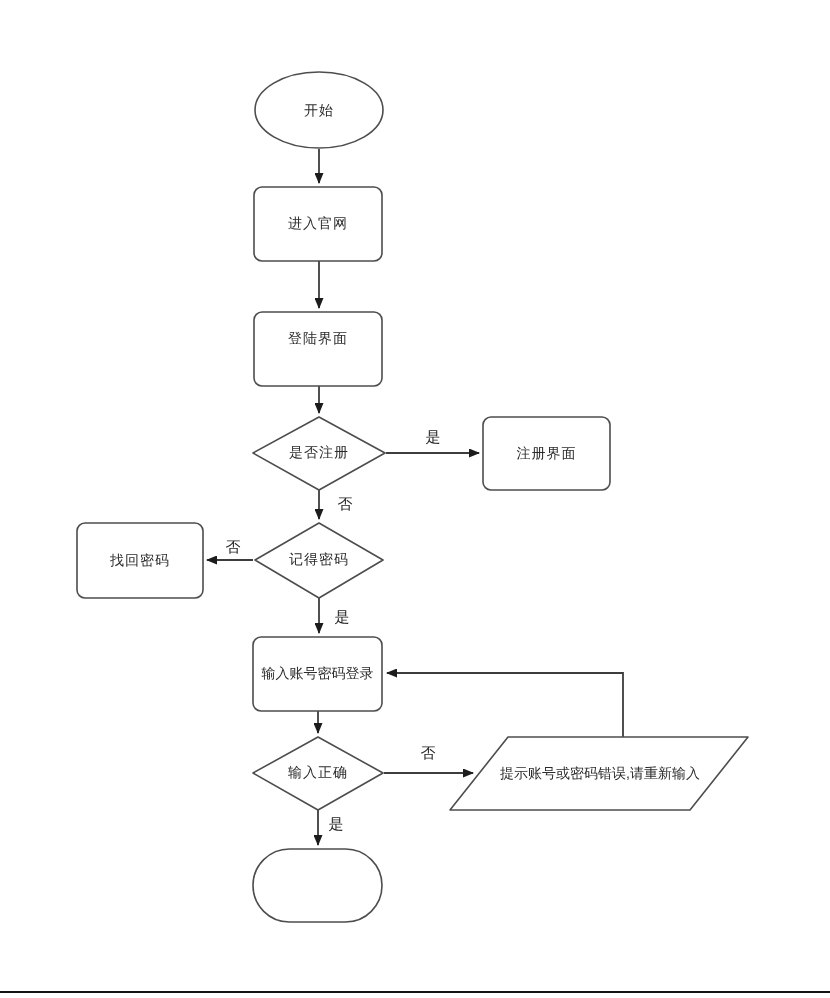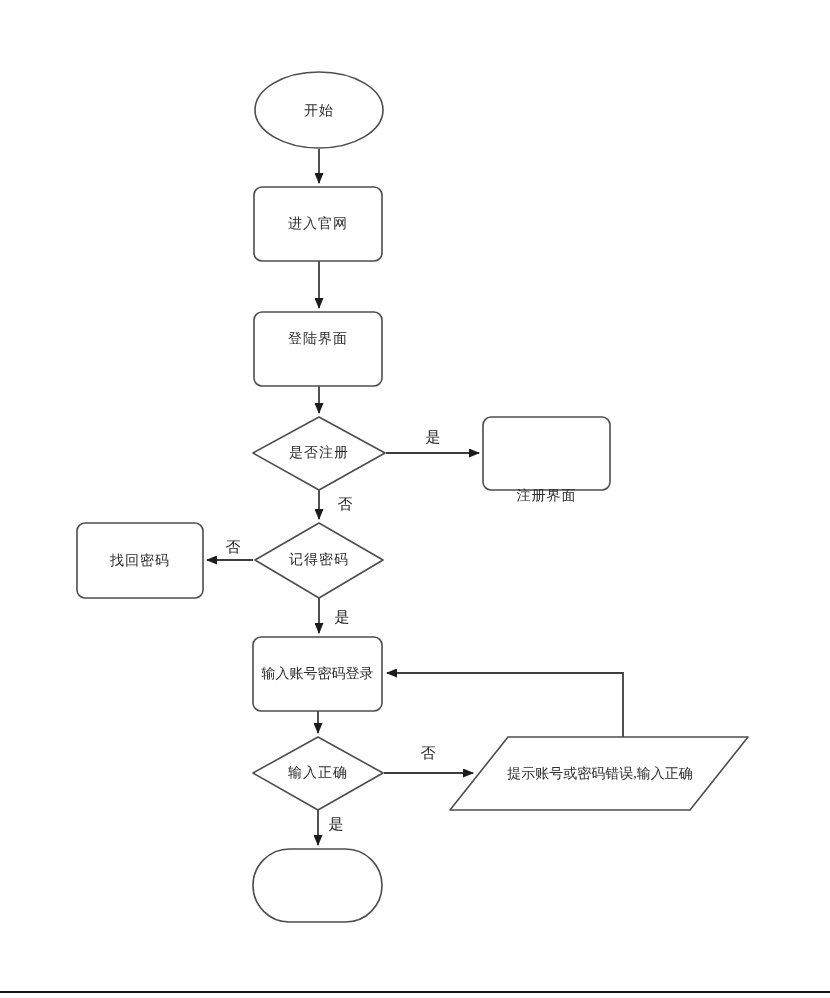--- a/index.html
+++ b/index.html
@@ -1,21 +1,21 @@
 <!DOCTYPE html>
 <html><head>
 <meta charset="utf-8">
 <style>
   html, body { margin: 0; padding: 0; background: #ffffff; }
   .canvas {
     position: relative;
     width: 830px;
     height: 998px;
     background: #ffffff;
-    font-family: Liberation Serif, serif;
+    font-family: Liberation Sans, sans-serif;
     overflow: hidden;
   }
   .canvas svg { position: absolute; left: 0; top: 0; }
   .lbl {
     position: absolute;
     display: flex;
     align-items: center;
     justify-content: center;
     text-align: center;
     font-size: 14px;
@@ -88,26 +88,26 @@
       <polygon points="318,737 383,773 318,810 253,773" stroke-linejoin="round"></polygon>
       <polygon points="508,737 748,737 690,810 450,810" stroke-linejoin="round"></polygon>
       <rect x="253" y="849" width="129" height="73" rx="36.5"></rect>
     </g>
   </svg>
 
   <div class="lbl" style="left:255px; top:74px;  width:128px; height:74px;">开始</div>
   <div class="lbl" style="left:254px; top:187px; width:128px; height:74px;text-align:center;">进入官网</div>
   <div class="lbl" style="left:254px; top:312px; width:128px; height:54px;">登陆界面</div>
   <div class="lbl" style="left:253px; top:416px; width:132px; height:74px;">是否注册</div>
-  <div class="lbl" style="left:483px; top:417px; width:127px; height:73px;margin-top:42px;">注册界面</div>
+  <div class="lbl" style="left:483px; top:417px; width:127px; height:73px;">注册界面</div>
   <div class="lbl" style="left:254px; top:522px; width:130px; height:76px;">记得密码</div>
   <div class="lbl" style="left:77px;  top:523px; width:126px; height:75px;border-radius:14px;">找回密码</div>
   <div class="lbl" style="left:253px; top:637px; width:129px; height:74px; letter-spacing:0;">输入账号密码登录</div>
   <div class="lbl" style="left:253px; top:736px; width:130px; height:74px;">输入正确</div>
-  <div class="lbl para-lbl" style="left:455px; top:737px; width:290px; height:73px;">提示账号或密码错误,输入正确</div>
+  <div class="lbl para-lbl" style="left:455px; top:737px; width:290px; height:73px;">提示账号或密码错误,请重新输入</div>
 
   <div class="edge-lbl" style="left:433px; top:437px;">是</div>
   <div class="edge-lbl" style="left:345px; top:504px;">否</div>
   <div class="edge-lbl" style="left:233px; top:547px;">否</div>
   <div class="edge-lbl" style="left:342px; top:617px;">是</div>
   <div class="edge-lbl" style="left:428px; top:753px;">否</div>
   <div class="edge-lbl" style="left:336px; top:824px;">是</div>
 
   <div class="bottom-rule"></div>
 

